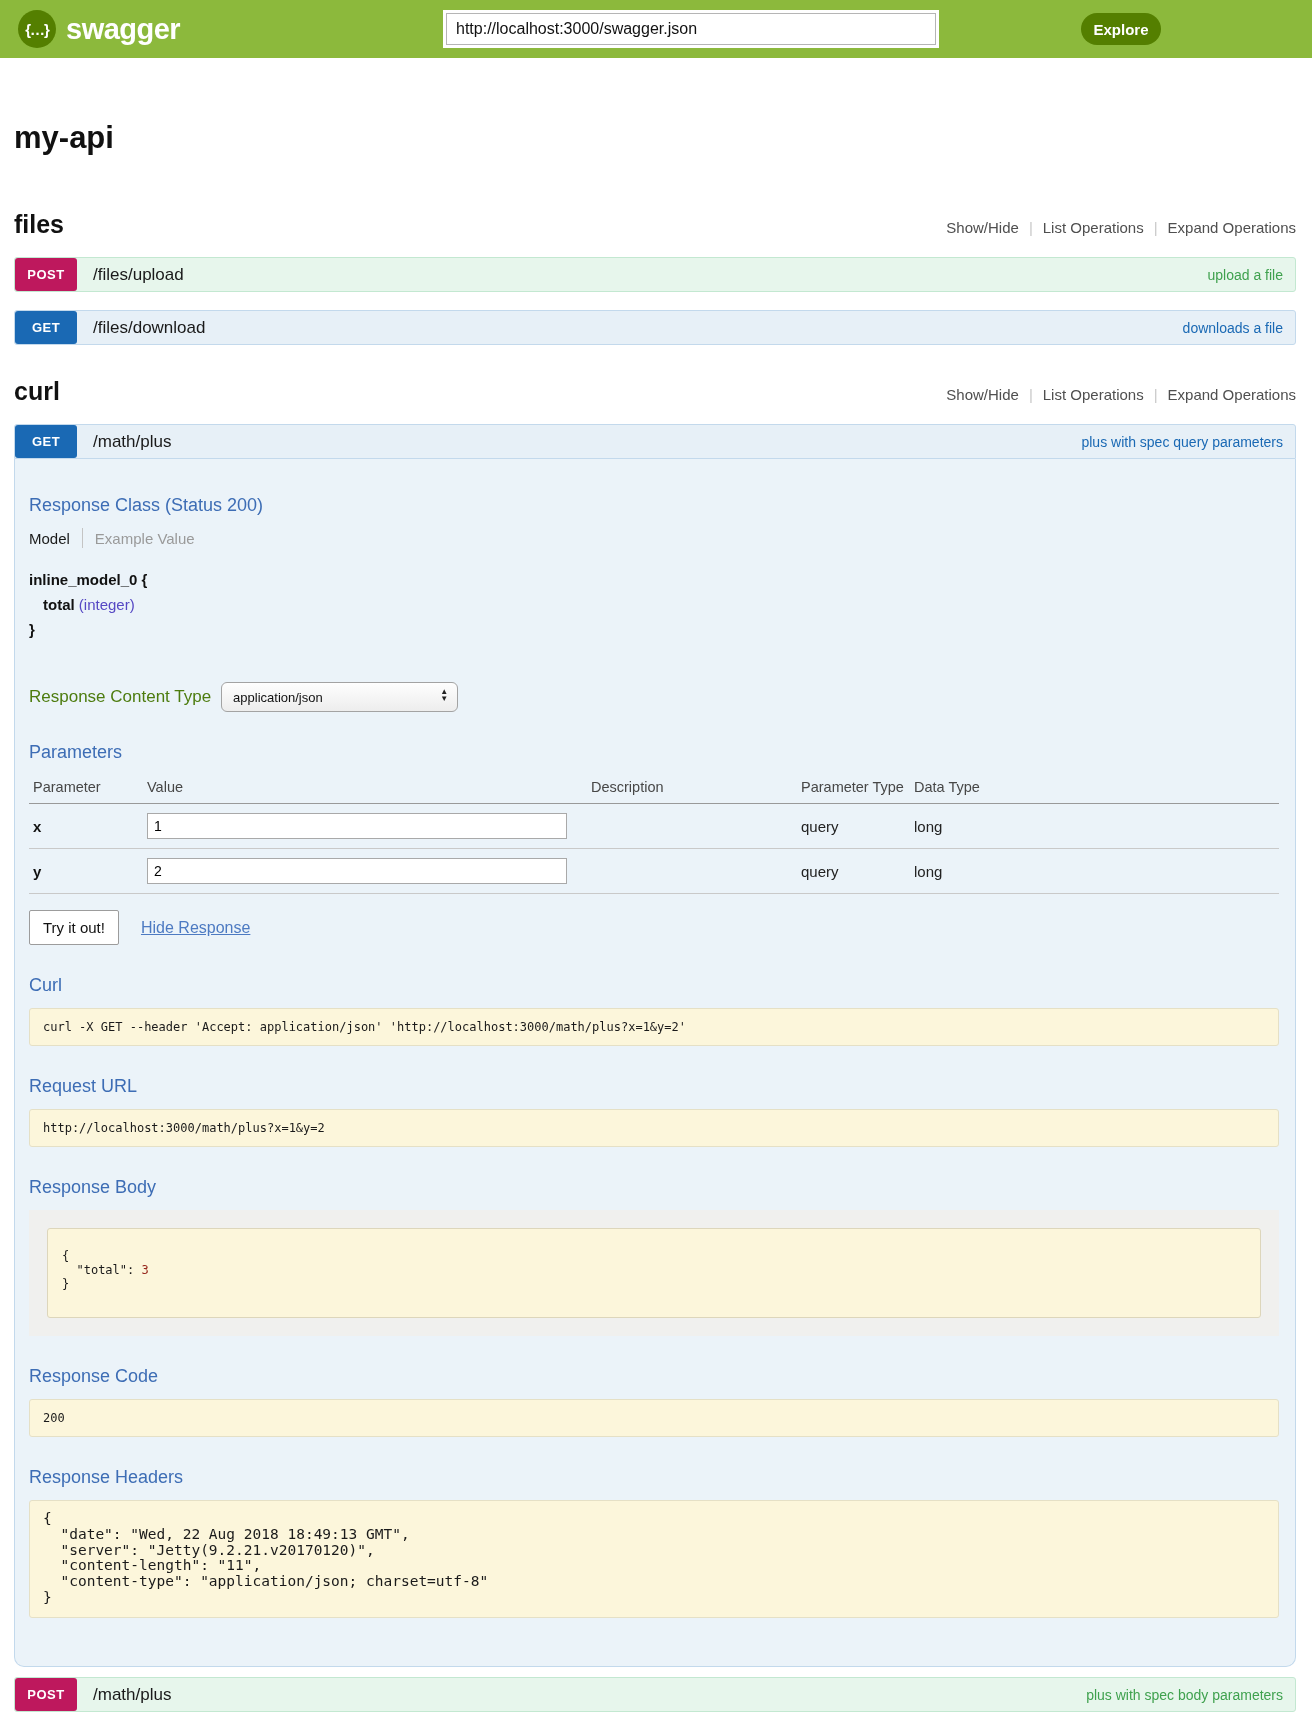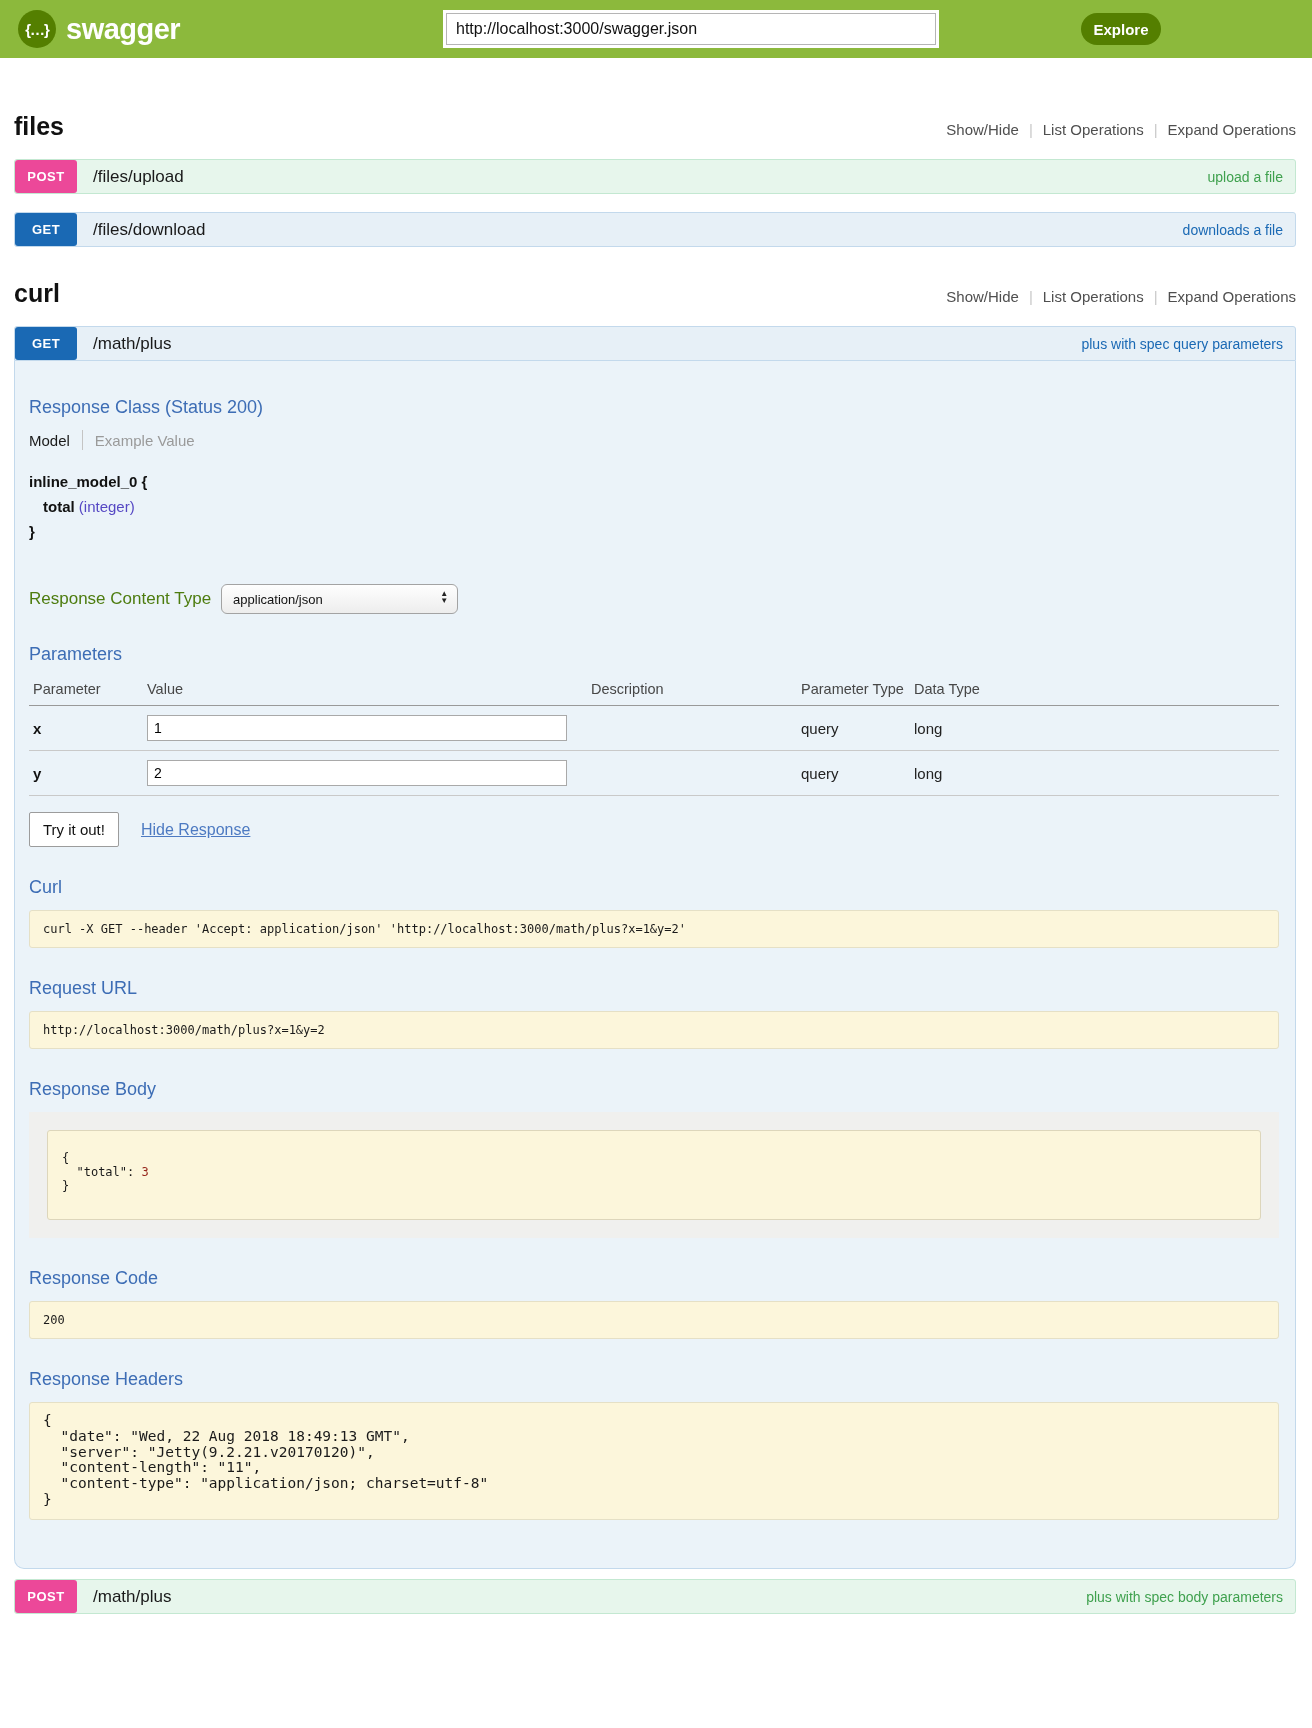--- a/index.html
+++ b/index.html
@@ -27,21 +27,21 @@
   .section-controls { font-size:15px; color:#4f4f4f; }
   .section-controls .ctl { cursor:pointer;text-align:right; }
   .section-controls .sep { color:#c9c9c9; margin:0 10px; }
   
   .op-row { display:flex; align-items:center; height:35px; margin-top:18px; border-radius:3px; border:1px solid; position:relative; }
   .op-row.post { background:#e7f6ec; border-color:#c3e8d1; }
   .op-row.get  { background:#e7f0f7; border-color:#c3d9ec; }
   .op-row.attached { border-radius:3px 3px 0 0; margin-bottom:0; }
   .method-badge { height:100%; min-width:62px; display:flex; align-items:center; justify-content:center;
     color:#fff; font-weight:bold; font-size:13px; letter-spacing:0.5px; border-radius:3px; }
-  .badge-post { background:#ec4899; }
+  .badge-post { background:#be185d; }
   .badge-get  { background:#1a69b4; }
   .op-path { font-size:17px; color:#1a1a1a; margin-left:16px; }
   .op-summary { margin-left:auto; margin-right:12px; font-size:14px; }
   .sum-green { color:#3fa14e; }
   .sum-blue  { color:#1a69b4; }
   
   .op-panel { background:#ebf3f9; border:1px solid #c3d9ec; border-top:none;
     border-radius:0 0 10px 10px; padding:36px 16px 48px 14px; }
   .op-panel h3 { font-size:18px; font-weight:400; color:#3d6db5; margin:0; }
   .tabs { display:flex; align-items:center; margin-top:12px; font-size:15px; }
@@ -90,20 +90,21 @@
   <div class="logo-circle">
     <span>{…}</span>
   </div>
   <span class="brand">swagger</span>
   <input class="url-input" type="text" value="http://localhost:3000/swagger.json" style="">
   <button class="explore-btn">Explore</button>
 </div>
 
 <div class="wrap">
 
+  <h1 class="api-title">my-api</h1>
 
   <div class="section-head">
     <h2>files</h2>
     <div class="section-controls">
       <span class="ctl">Show/Hide</span><span class="sep">|</span><span class="ctl">List Operations</span><span class="sep">|</span><span class="ctl">Expand Operations</span>
     </div>
   </div>
 
   <div class="op-row post">
     <div class="method-badge badge-post">POST</div>

